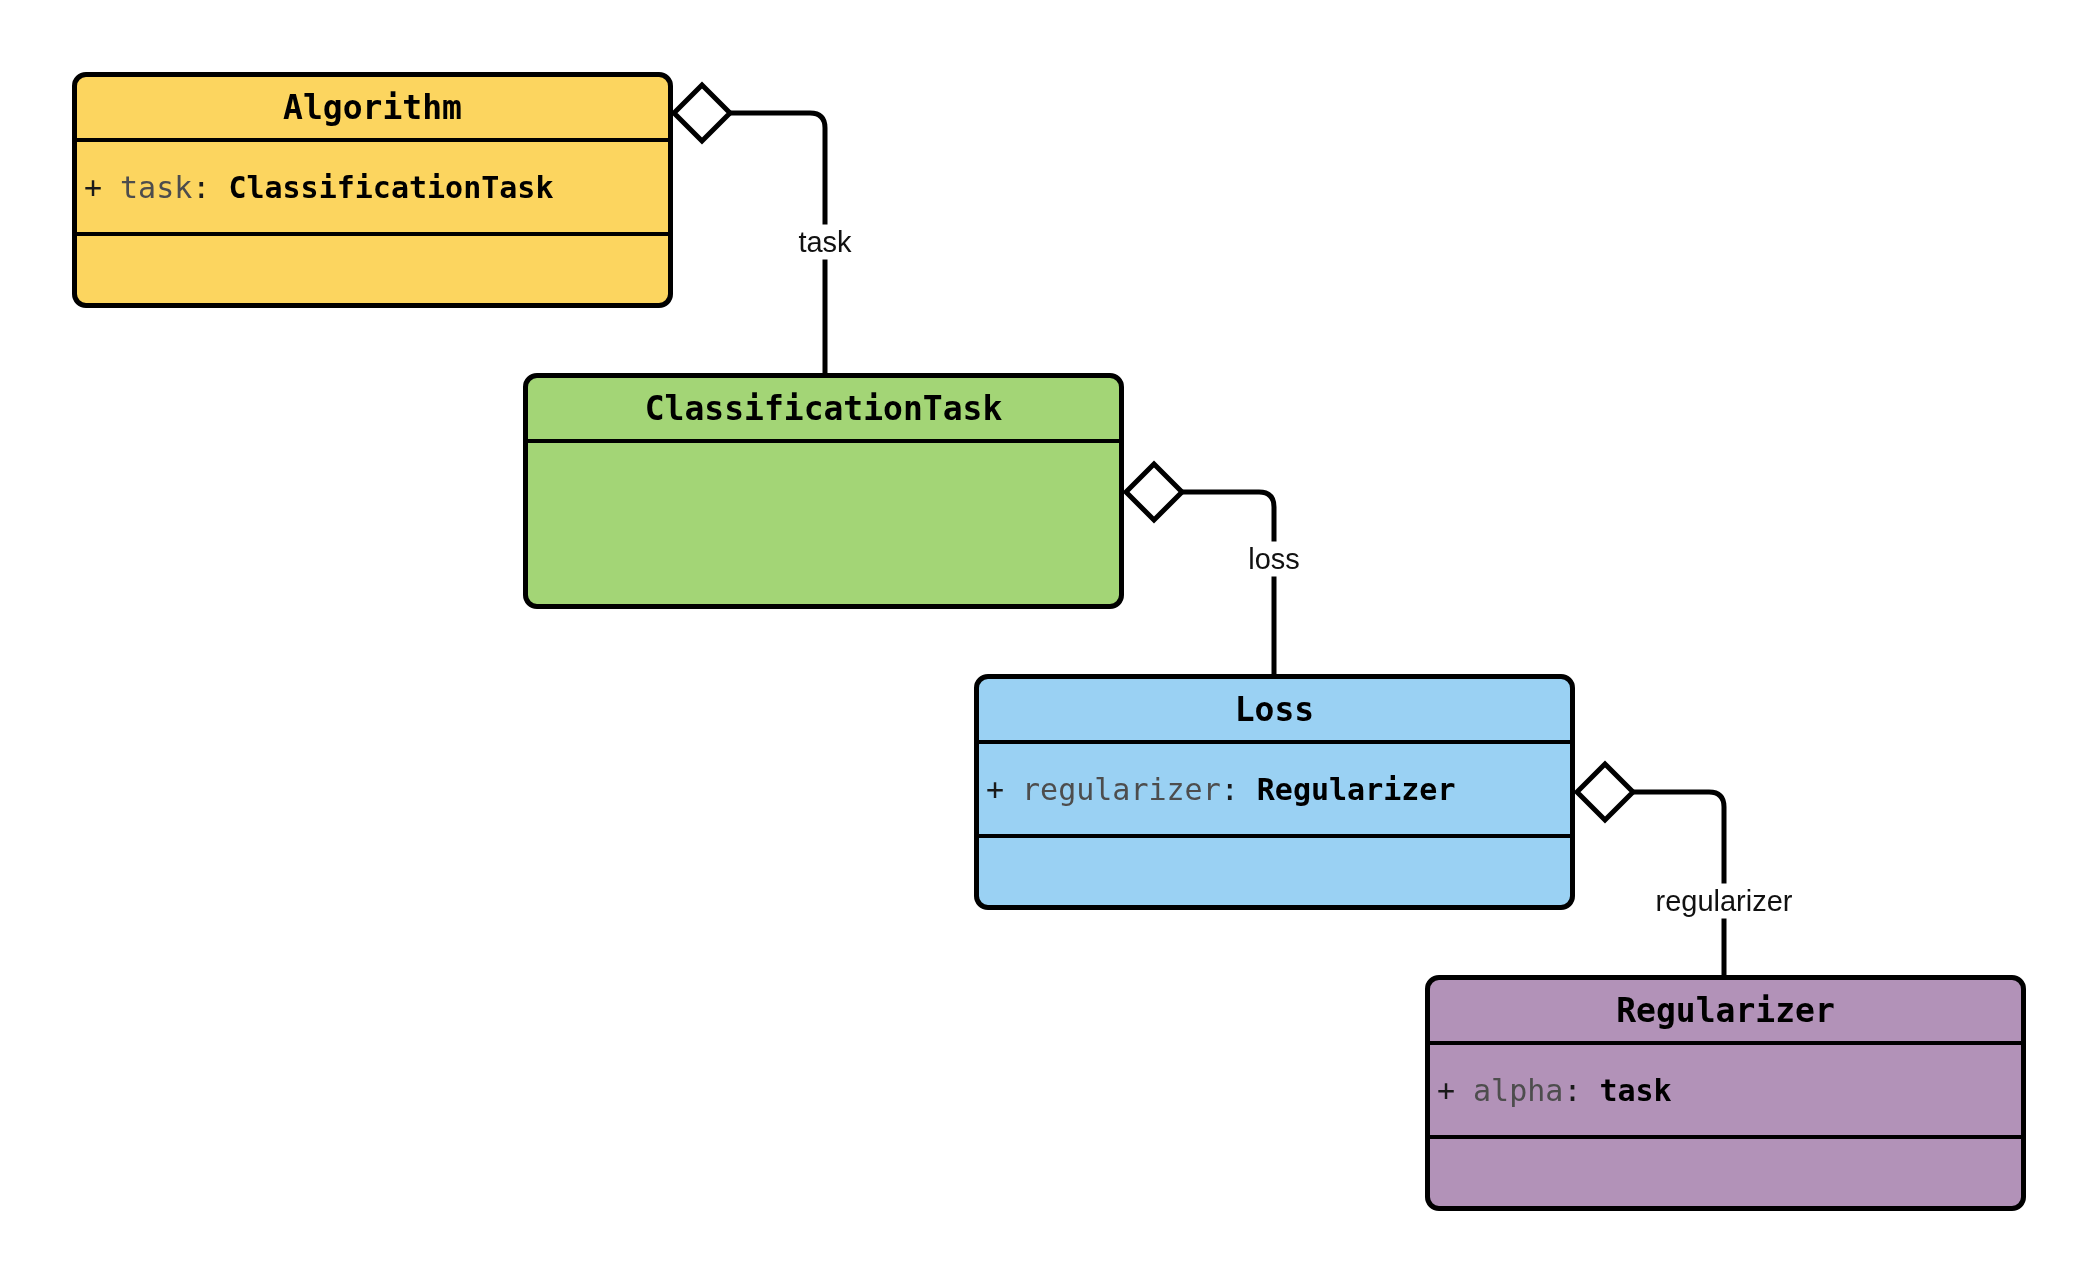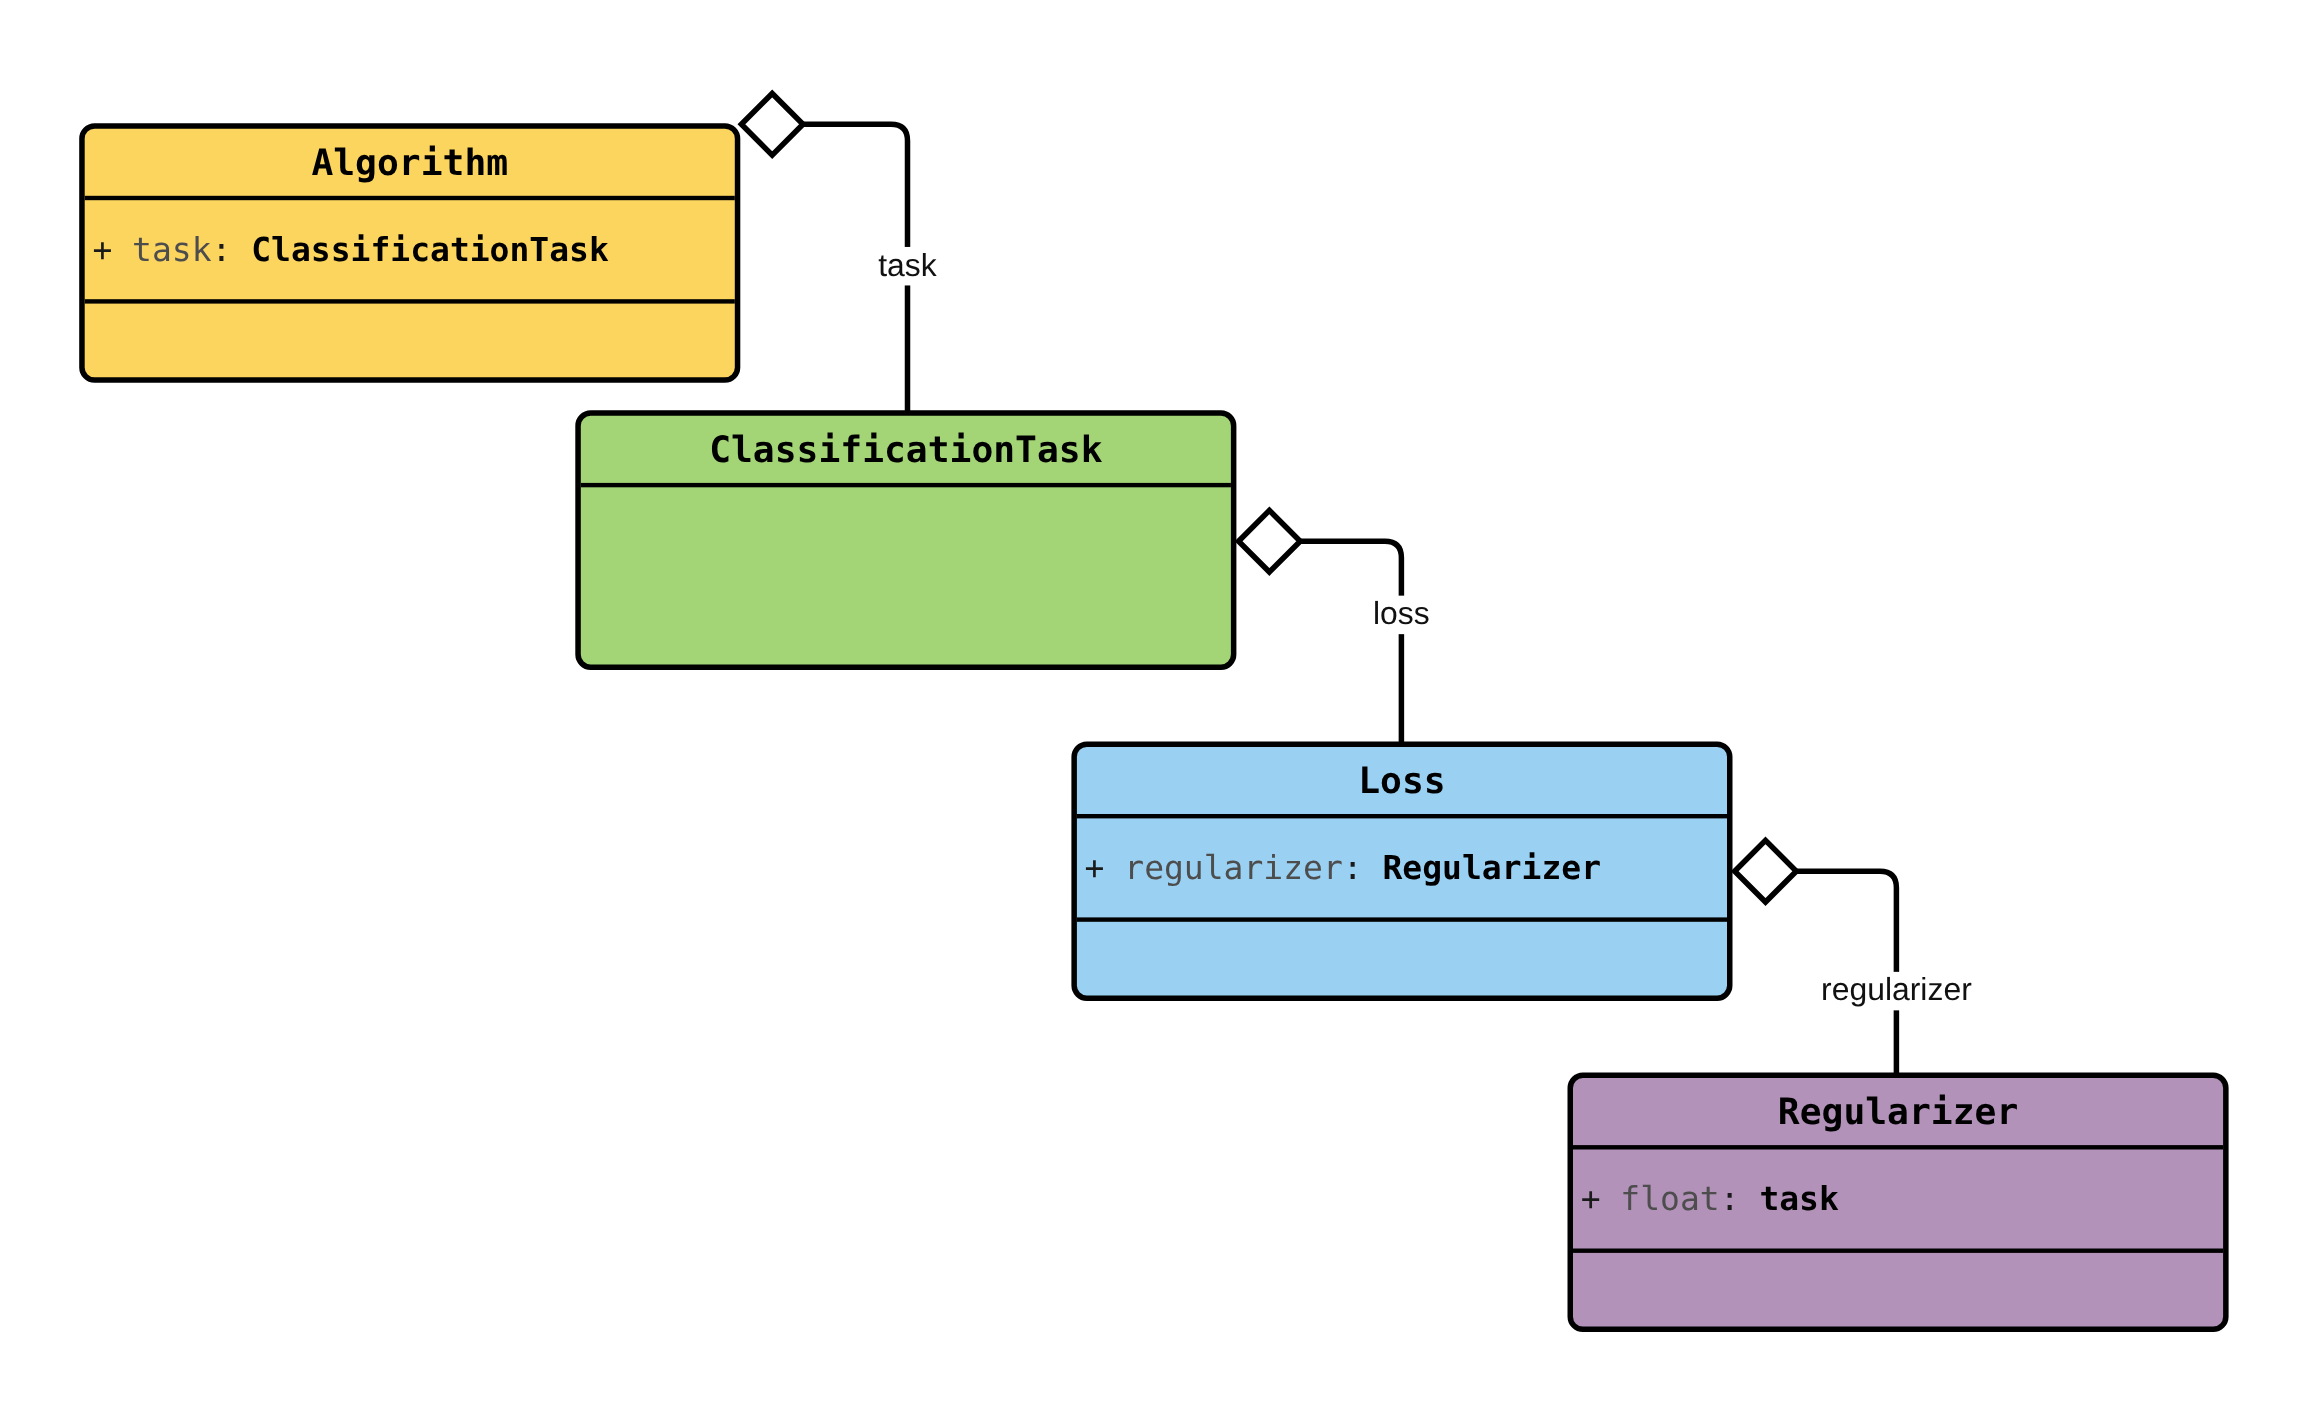--- a/index.html
+++ b/index.html
@@ -25,21 +25,21 @@
   .class-box {
     position: absolute;
     width: 601px;
     height: 236px;
     box-sizing: border-box;
     border: 5px solid #000000;
     border-radius: 14px;
     display: flex;
     flex-direction: column;
   }
-  .box-algorithm          { left: 72px;   top: 72px; margin-top: 40px;  }
+  .box-algorithm          { left: 72px;   top: 72px;  }
   .box-classificationtask { left: 523px;  top: 373px; }
   .box-loss               { left: 974px;  top: 674px; }
   .box-regularizer        { left: 1425px; top: 975px; }
 
   .compartment-title {
     height: 61px;
     flex: 0 0 61px;
     border-bottom: 4px solid #000000;
     display: flex;
     align-items: center;
@@ -116,21 +116,21 @@
     <div class="compartment-title">Loss</div>
     <div class="compartment-attrs">
       <div class="attr-line"><span class="vis">+</span><span class="aname">regularizer</span><span class="colon">:</span><span class="atype">Regularizer</span></div>
     </div>
     <div class="compartment-methods"></div>
   </div>
 
   <div class="class-box box-regularizer" style="background-color: rgb(178, 146, 184);">
     <div class="compartment-title">Regularizer</div>
     <div class="compartment-attrs">
-      <div class="attr-line"><span class="vis">+</span><span class="aname">float</span><span class="colon">:</span><span class="atype">task</span></div>
+      <div class="attr-line"><span class="vis">+</span><span class="aname">alpha</span><span class="colon">:</span><span class="atype">task</span></div>
     </div>
     <div class="compartment-methods"></div>
   </div>
 
   <div class="edge-label label-task">task</div>
   <div class="edge-label label-loss">loss</div>
   <div class="edge-label label-regularizer">regularizer</div>
 
 </div>
 

